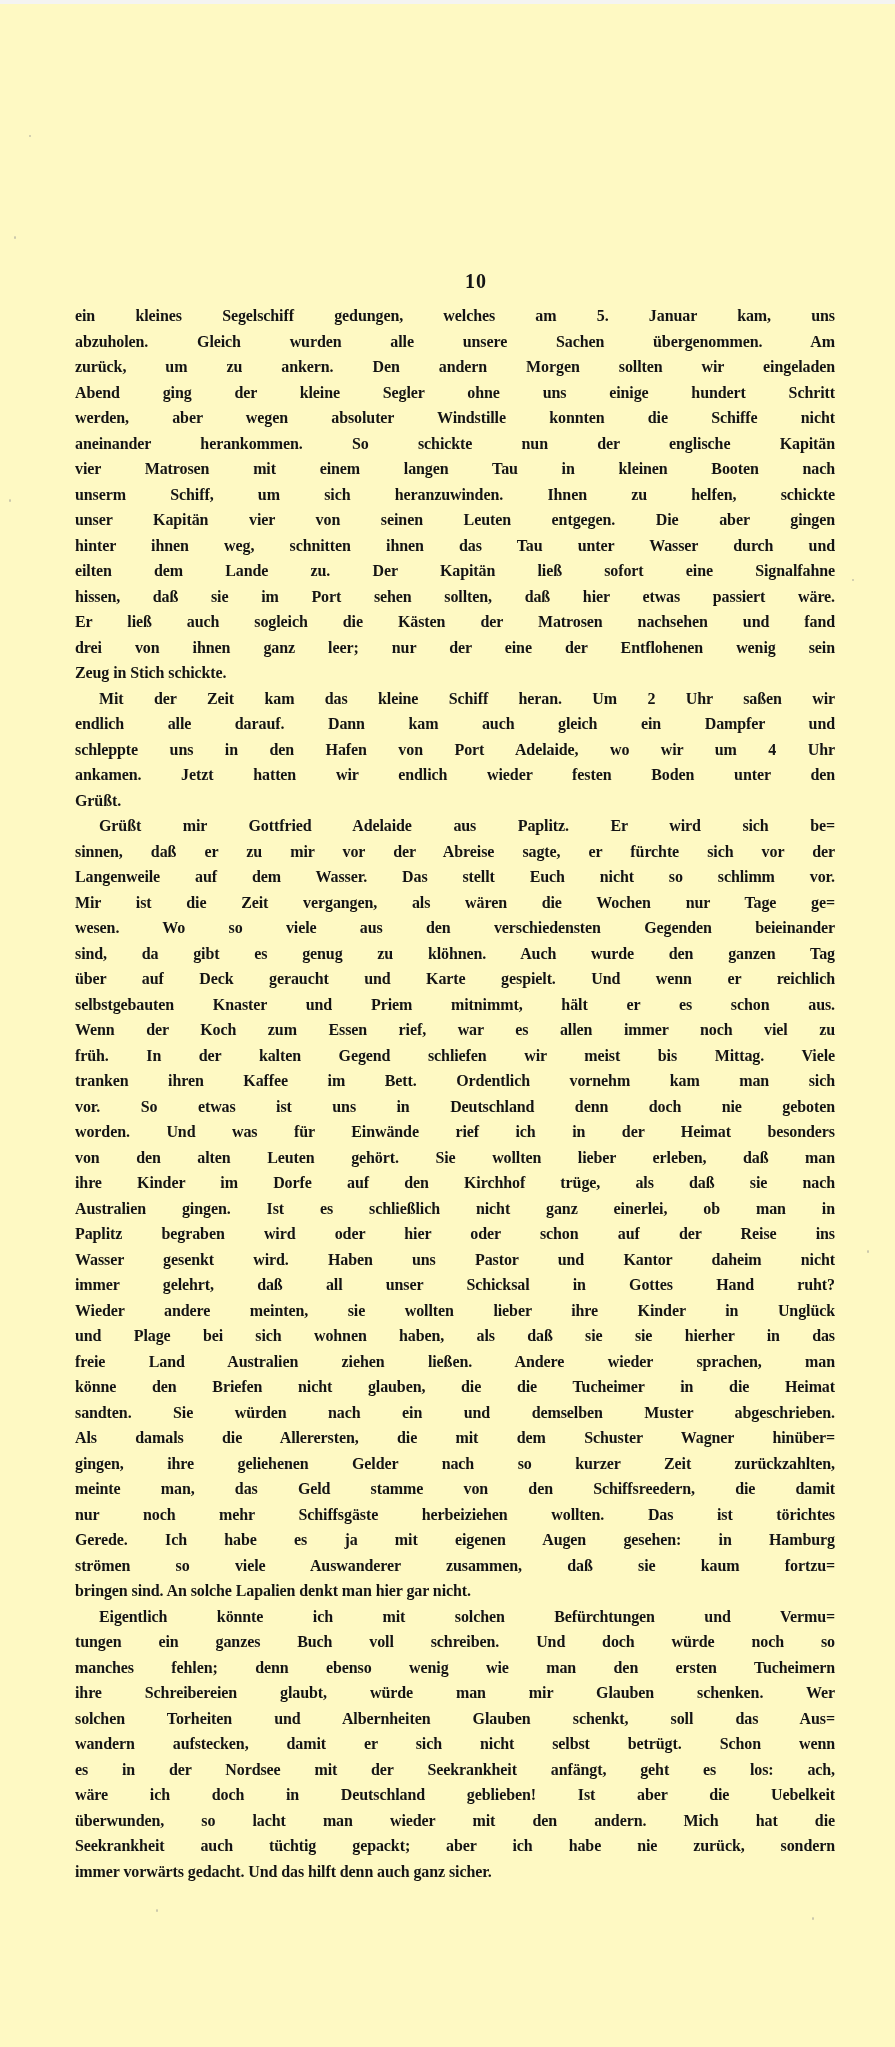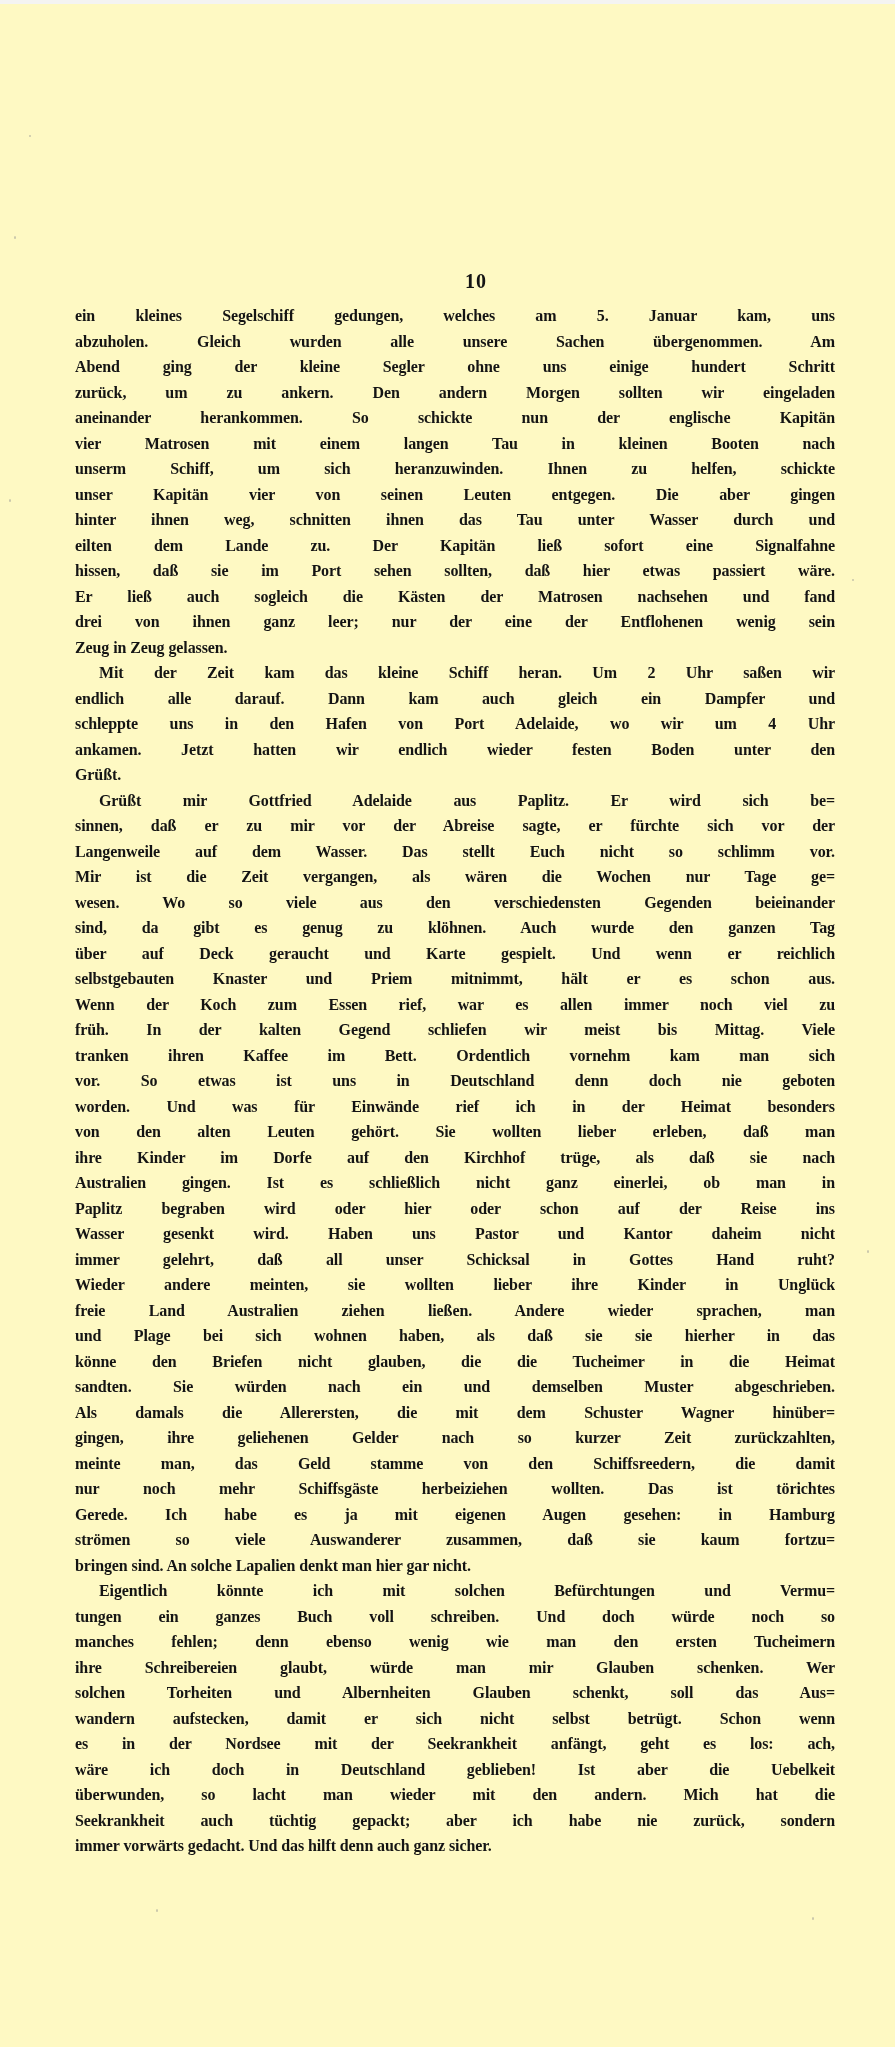--- a/index.html
+++ b/index.html
@@ -58,32 +58,33 @@
 </head>
 <body>
 
 <div class="scan-page">
   <div class="page-number">10</div>
 
   <div class="text-block">
       <div class="para">
         <div class="line j">ein kleines Segelschiff gedungen, welches am 5. Januar kam, uns</div>
         <div class="line j">abzuholen. Gleich wurden alle unsere Sachen übergenommen. Am</div>
+        <div class="line j">zurück, um zu ankern. Den andern Morgen sollten wir eingeladen</div>
         <div class="line j">Abend ging der kleine Segler ohne uns einige hundert Schritt</div>
-        <div class="line j">zurück, um zu ankern. Den andern Morgen sollten wir eingeladen</div>
+        <div class="line j">werden, aber wegen absoluter Windstille konnten die Schiffe nicht</div>
         <div class="line j">aneinander herankommen. So schickte nun der englische Kapitän</div>
         <div class="line j">vier Matrosen mit einem langen Tau in kleinen Booten nach</div>
         <div class="line j">unserm Schiff, um sich heranzuwinden. Ihnen zu helfen, schickte</div>
         <div class="line j">unser Kapitän vier von seinen Leuten entgegen. Die aber gingen</div>
         <div class="line j">hinter ihnen weg, schnitten ihnen das Tau unter Wasser durch und</div>
         <div class="line j">eilten dem Lande zu. Der Kapitän ließ sofort eine Signalfahne</div>
         <div class="line j">hissen, daß sie im Port sehen sollten, daß hier etwas passiert wäre.</div>
         <div class="line j">Er ließ auch sogleich die Kästen der Matrosen nachsehen und fand</div>
         <div class="line j">drei von ihnen ganz leer; nur der eine der Entflohenen wenig sein</div>
-        <div class="line">Zeug in Zeug gelassen.</div>
+        <div class="line">Zeug in Stich schickte.</div>
       </div>
       <div class="para">
         <div class="line j ind">Mit der Zeit kam das kleine Schiff heran. Um 2 Uhr saßen wir</div>
         <div class="line j">endlich alle darauf. Dann kam auch gleich ein Dampfer und</div>
         <div class="line j">schleppte uns in den Hafen von Port Adelaide, wo wir um 4 Uhr</div>
         <div class="line j">ankamen. Jetzt hatten wir endlich wieder festen Boden unter den</div>
         <div class="line">Grüßt.</div>
       </div>
       <div class="para">
         <div class="line j ind">Grüßt mir Gottfried Adelaide aus Paplitz. Er wird sich be=</div>
@@ -99,22 +100,22 @@
         <div class="line j">tranken ihren Kaffee im Bett. Ordentlich vornehm kam man sich</div>
         <div class="line j">vor. So etwas ist uns in Deutschland denn doch nie geboten</div>
         <div class="line j">worden. Und was für Einwände rief ich in der Heimat besonders</div>
         <div class="line j">von den alten Leuten gehört. Sie wollten lieber erleben, daß man</div>
         <div class="line j">ihre Kinder im Dorfe auf den Kirchhof trüge, als daß sie nach</div>
         <div class="line j">Australien gingen. Ist es schließlich nicht ganz einerlei, ob man in</div>
         <div class="line j">Paplitz begraben wird oder hier oder schon auf der Reise ins</div>
         <div class="line j">Wasser gesenkt wird. Haben uns Pastor und Kantor daheim nicht</div>
         <div class="line j">immer gelehrt, daß all unser Schicksal in Gottes Hand ruht?</div>
         <div class="line j">Wieder andere meinten, sie wollten lieber ihre Kinder in Unglück</div>
+        <div class="line j">und Plage bei sich wohnen haben, als daß sie sie hierher in das</div>
         <div class="line j">freie Land Australien ziehen ließen. Andere wieder sprachen, man</div>
-        <div class="line j">und Plage bei sich wohnen haben, als daß sie sie hierher in das</div>
         <div class="line j">könne den Briefen nicht glauben, die die Tucheimer in die Heimat</div>
         <div class="line j">sandten. Sie würden nach ein und demselben Muster abgeschrieben.</div>
         <div class="line j">Als damals die Allerersten, die mit dem Schuster Wagner hinüber=</div>
         <div class="line j">gingen, ihre geliehenen Gelder nach so kurzer Zeit zurückzahlten,</div>
         <div class="line j">meinte man, das Geld stamme von den Schiffsreedern, die damit</div>
         <div class="line j">nur noch mehr Schiffsgäste herbeiziehen wollten. Das ist törichtes</div>
         <div class="line j">Gerede. Ich habe es ja mit eigenen Augen gesehen: in Hamburg</div>
         <div class="line j">strömen so viele Auswanderer zusammen, daß sie kaum fortzu=</div>
         <div class="line">bringen sind. An solche Lapalien denkt man hier gar nicht.</div>
       </div>

